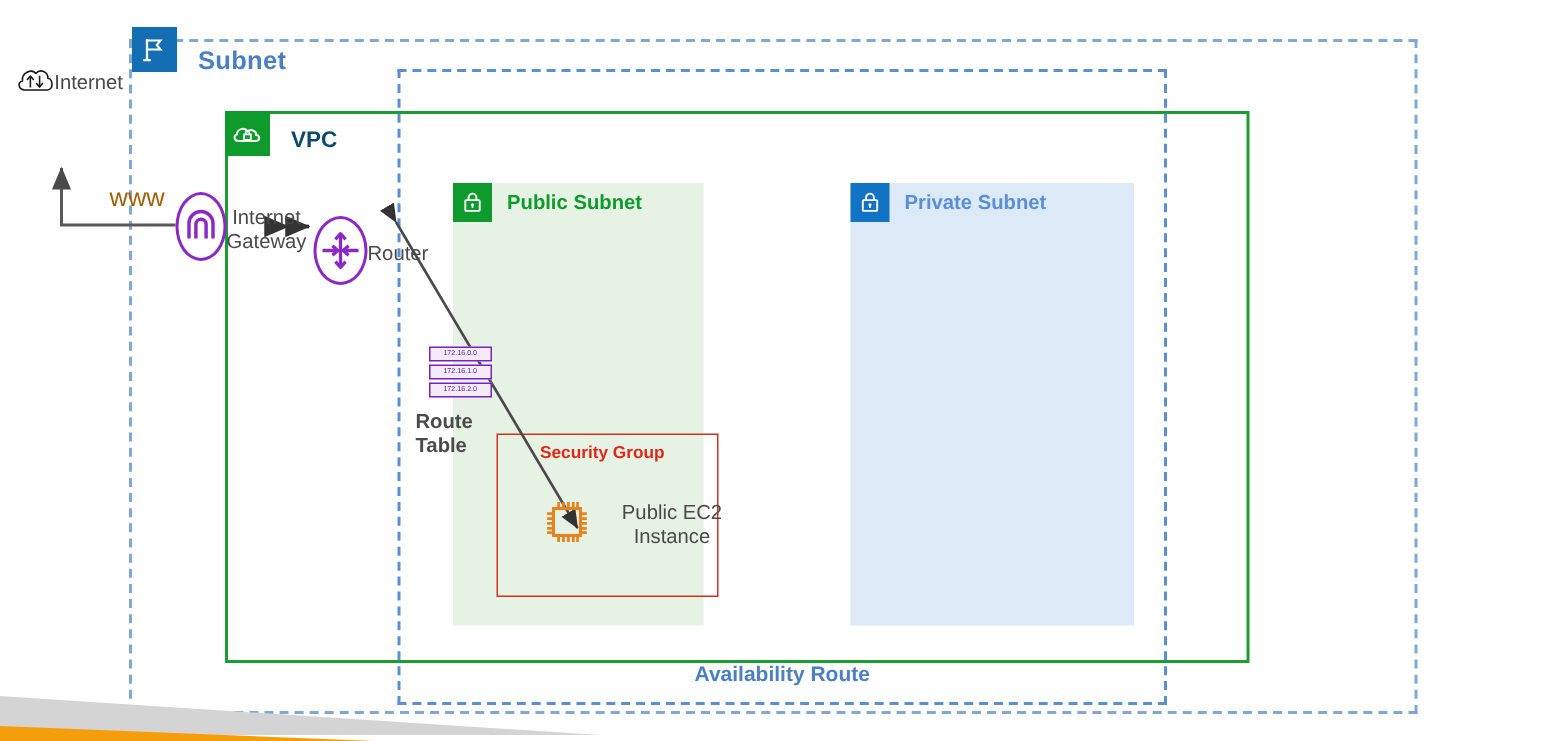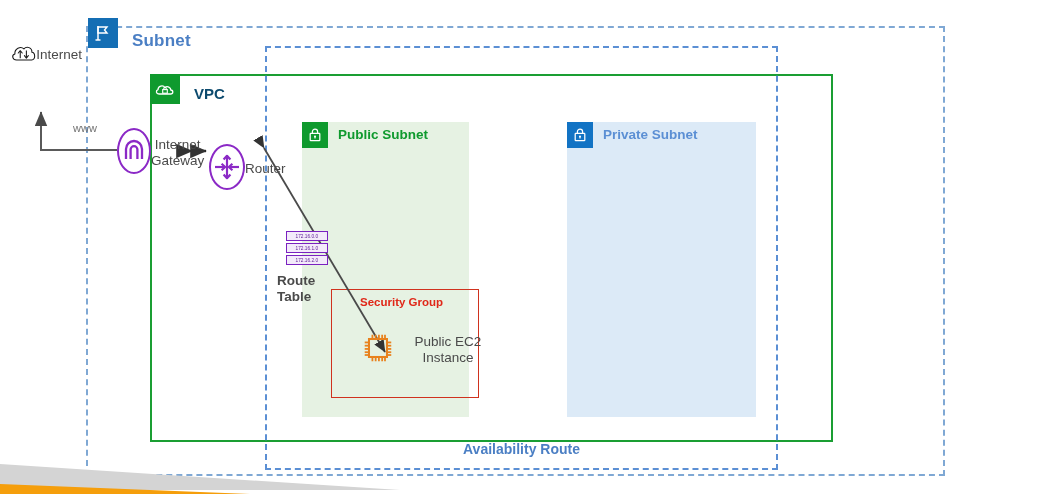--- a/index.html
+++ b/index.html
@@ -63,21 +63,21 @@
   .rt-rows{position:absolute;left:286px;top:231px;}
   .rt-row{width:42px;height:10px;border:1.6px solid #7A21C0;box-sizing:border-box;
     background:#F3EAFA;margin-bottom:2px;display:flex;align-items:center;
     justify-content:center;}
   .rt-row span{font-size:5px;color:#5D1A96;line-height:1;white-space:nowrap;
     transform:scale(.95);}
   .rt-label{position:absolute;left:277px;top:273px;font-size:13.5px;color:#4A4A4A;
     line-height:1.18;white-space:pre-line;font-weight:bold;}
 
   
-  .www{position:absolute;left:73px;top:122px;font-size:11px;color:#737373;}
+  .www{position:absolute;left:73px;top:122px;font-size:17px;color:#a16207;}
 
   svg.overlay{position:absolute;left:0;top:0;width:1037px;height:494px;
     pointer-events:none;}
 
   
   .banner{position:absolute;left:0;bottom:0;width:1037px;height:38px;}
 </style>
 </head>
 <body>
 

